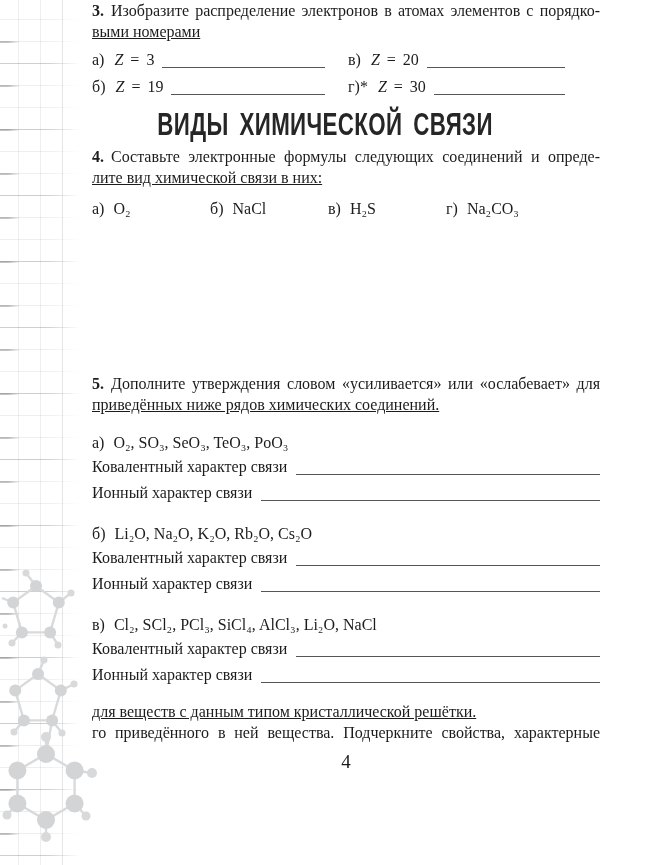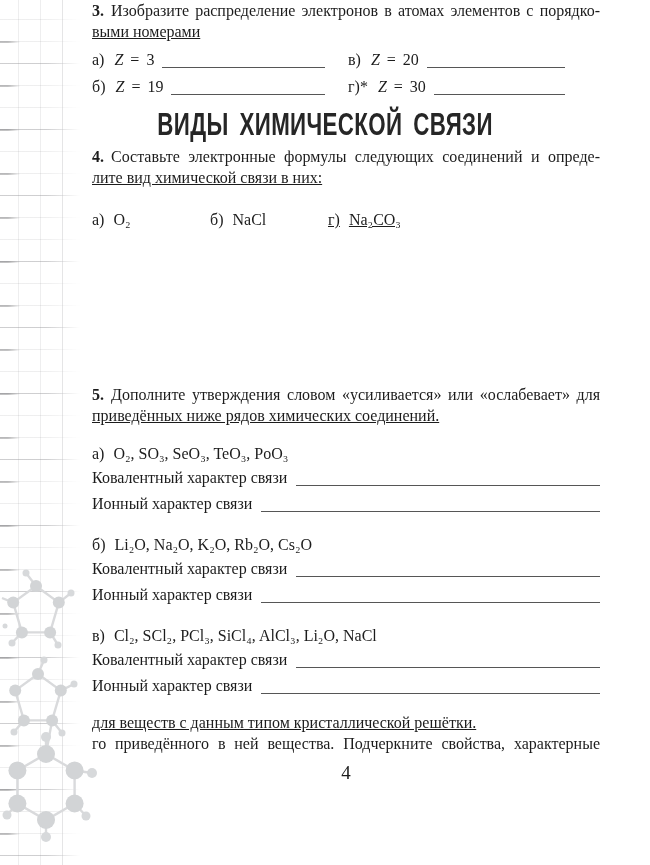--- a/index.html
+++ b/index.html
@@ -59,23 +59,23 @@
   .section-title span {
     display:inline-block;
     font-family:"Liberation Sans","DejaVu Sans",sans-serif;
     font-weight:700; font-size:31px; line-height:30px;
     letter-spacing:.5px; word-spacing:6px; color:#262626;
     transform:scaleX(.72); transform-origin:center;
     white-space:nowrap;
   }
 
   .ex4-para { margin-top:6px; }
-  .compound-row { display:flex; margin-top:20px; height:24px; line-height:24px; }
+  .compound-row { display:flex; margin-top:9px; height:24px; line-height:24px; }
   .compound { width:118px; }
-  .compound:last-child { width:auto;text-decoration:underline; }
+  .compound:last-child { width:auto; }
   .clabel { margin-right:9px; }
 
   .answer-space { height:152px; }
 
   .series { margin-top:13px; }
   .series-formulas { height:23px; line-height:23px; margin-top:16px; }
   .plabel { margin-right:9px; }
   .answer-row { display:flex; align-items:baseline; height:26px; line-height:26px; }
   .answer-row .fill { margin-left:9px; }
 
@@ -198,20 +198,21 @@
 
   <div>
     <div class="pline ex4-para">
       <span class="exnum">4.</span><span>Составьте электронные формулы следующих соединений и опреде-</span>
     </div>
     <div class="pline end">лите вид химической связи в них:</div>
 
     <div class="compound-row">
       <span class="compound"><span class="clabel">а)</span><span>O₂</span></span>
       <span class="compound"><span class="clabel">б)</span><span>NaCl</span></span>
+      <span class="compound"><span class="clabel">в)</span><span>H₂S</span></span>
       <span class="compound"><span class="clabel">г)</span><span>Na₂CO₃</span></span>
     </div>
   </div>
 
   <div class="answer-space"></div>
 
   <div>
     <div class="pline">
       <span class="exnum">5.</span><span>Дополните утверждения словом «усиливается» или «ослабевает» для</span>
     </div>

